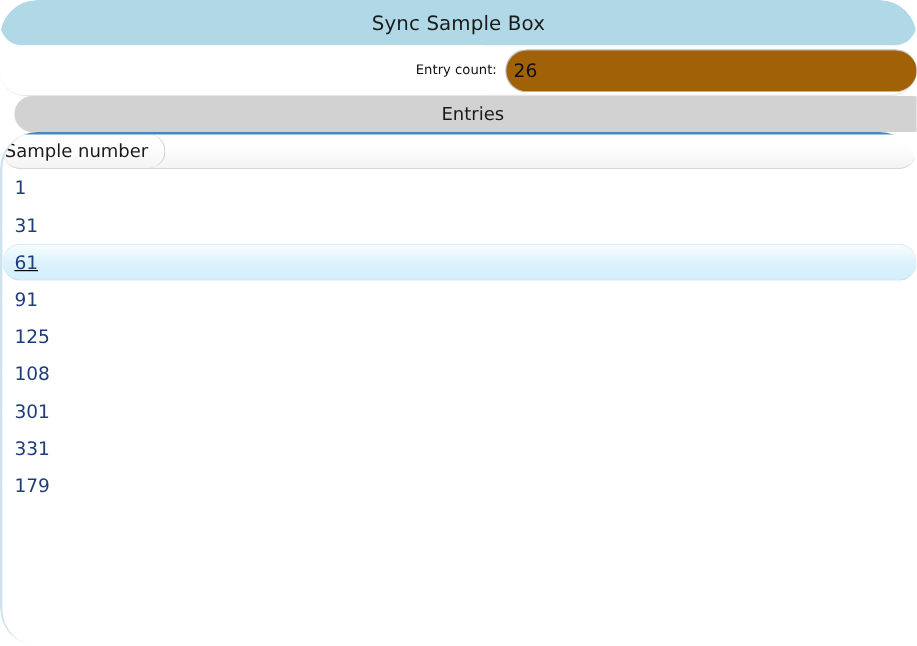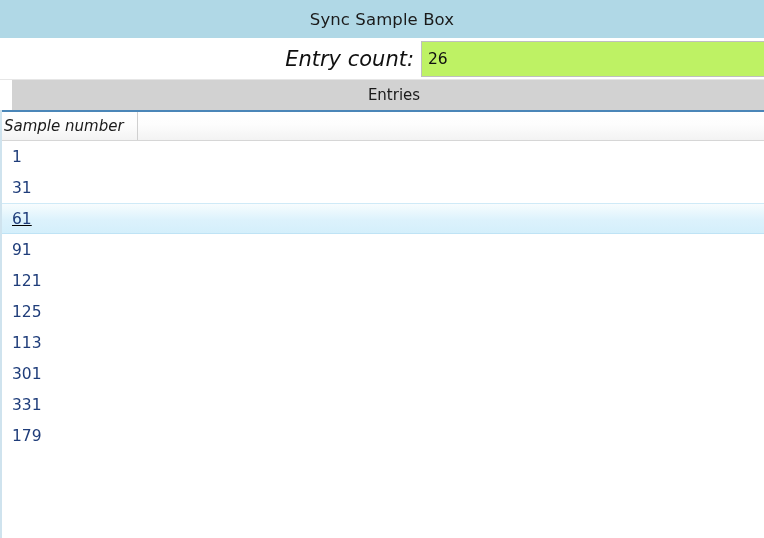--- a/index.html
+++ b/index.html
@@ -1,16 +1,16 @@
 <!DOCTYPE html>
 <html><head>
 <meta charset="utf-8">
 <title>Sync Sample Box</title>
 <style>
-  * { box-sizing: border-box; }
+  * { box-sizing: border-box; border-radius: 31px; }
   html, body {
     margin: 0;
     padding: 0;
     width: 764px;
     height: 538px;
     overflow: hidden;
     background: #ffffff;
     font-family: "DejaVu Sans", "Liberation Sans", sans-serif;
   }
 
@@ -47,37 +47,36 @@
   }
   .field-label-wrap {
     width: 421px;
     display: flex;
     align-items: center;
     justify-content: flex-end;
     padding-right: 7px;
     background: #ffffff;
   }
   .field-label {
-    font-size: 21px;
+    font-size: 11px;
     color: #101010;
     white-space: nowrap;
-    font-style: italic;
   }
   .field-input-wrap {
     flex: 1 1 auto;
     display: flex;
     align-items: stretch;
     padding-top: 3px;
     padding-bottom: 2px;
   }
   .field-input {
     width: 100%;
     border: 1px solid #bfbfbf;
     border-right: none;
-    background: #bef264;
+    background: #a16207;
     font-family: "DejaVu Sans", "Liberation Sans", sans-serif;
     font-size: 15.5px;
     color: #101010;
     padding: 0 0 0 6px;
     outline: none;
     line-height: 1;
   }
 
   
   .section-band {
@@ -116,21 +115,20 @@
     align-items: stretch;
   }
   .th {
     display: flex;
     align-items: center;
     padding-left: 2px;
     font-size: 15px;
     color: #1a1a1a;
     white-space: nowrap;
     user-select: none;
-    font-style: italic;
   }
   .th.col-sample {
     width: 136px;
     border-right: 1px solid #d0d0d0;
   }
   .th.col-filler {
     flex: 1 1 auto;
   }
 
   .table-body {
@@ -209,27 +207,24 @@
         <div class="row">
           <span class="cell">31</span>
         </div>
         <div class="row selected">
           <span class="cell">61</span>
         </div>
         <div class="row">
           <span class="cell">91</span>
         </div>
         <div class="row">
-          <span class="cell">121</span>
-        </div>
-        <div class="row">
           <span class="cell">125</span>
         </div>
         <div class="row">
-          <span class="cell">113</span>
+          <span class="cell">108</span>
         </div>
         <div class="row">
           <span class="cell">301</span>
         </div>
         <div class="row">
           <span class="cell">331</span>
         </div>
         <div class="row">
           <span class="cell">179</span>
         </div>

